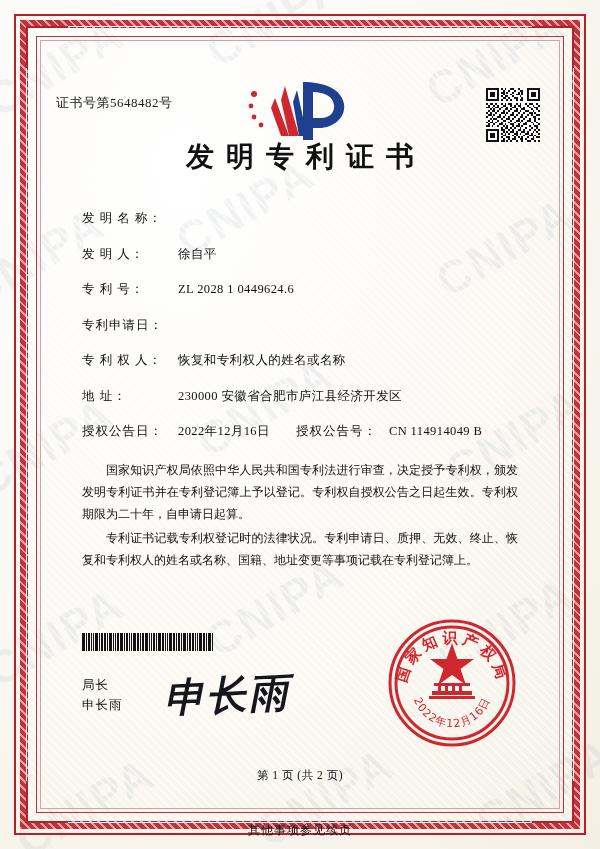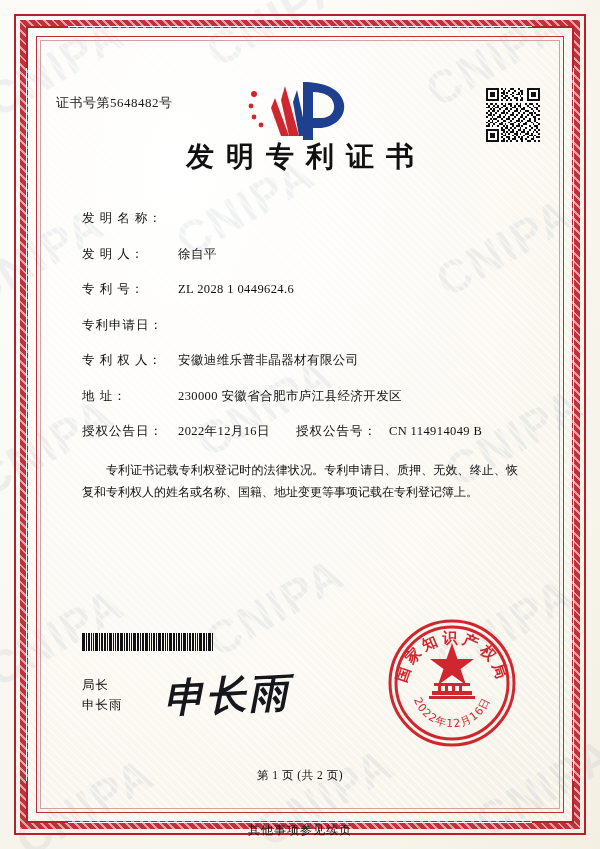--- a/index.html
+++ b/index.html
@@ -560,34 +560,35 @@
       </div>
       <div class="row">
         <span class="lbl">专 利 号：</span>
         <span class="val">ZL 2028 1 0449624.6</span>
       </div>
       <div class="row">
         <span class="lbl">专利申请日：</span>
       </div>
       <div class="row">
         <span class="lbl">专 利 权 人：</span>
-        <span class="val">安徽迪维乐普非晶器材有限公司</span>
+        <span class="val">恢复和专利权人的姓名或名称</span>
       </div>
       <div class="row">
         <span class="lbl">地 址：</span>
         <span class="val">230000 安徽省合肥市庐江县经济开发区</span>
       </div>
       <div class="row two">
         <span class="lbl">授权公告日：</span>
         <span class="val">2022年12月16日</span>
         <span class="lbl2">授权公告号：</span>
         <span class="val">CN 114914049 B</span>
       </div>
     </div>
 
+    <p class="para first">国家知识产权局依照中华人民共和国专利法进行审查，决定授予专利权，颁发发明专利证书并在专利登记簿上予以登记。专利权自授权公告之日起生效。专利权期限为二十年，自申请日起算。</p>
     <p class="para second">专利证书记载专利权登记时的法律状况。专利申请日、质押、无效、终止、恢复和专利权人的姓名或名称、国籍、地址变更等事项记载在专利登记簿上。</p>
 
     <div class="barcode">
       <div class="bars">
         <i style="width:3px"></i>
           <i style="width:1px"></i>
           <i style="width:2px"></i>
           <i style="width:1px"></i>
         <i style="width:1px"></i>
           <i style="width:3px"></i>

